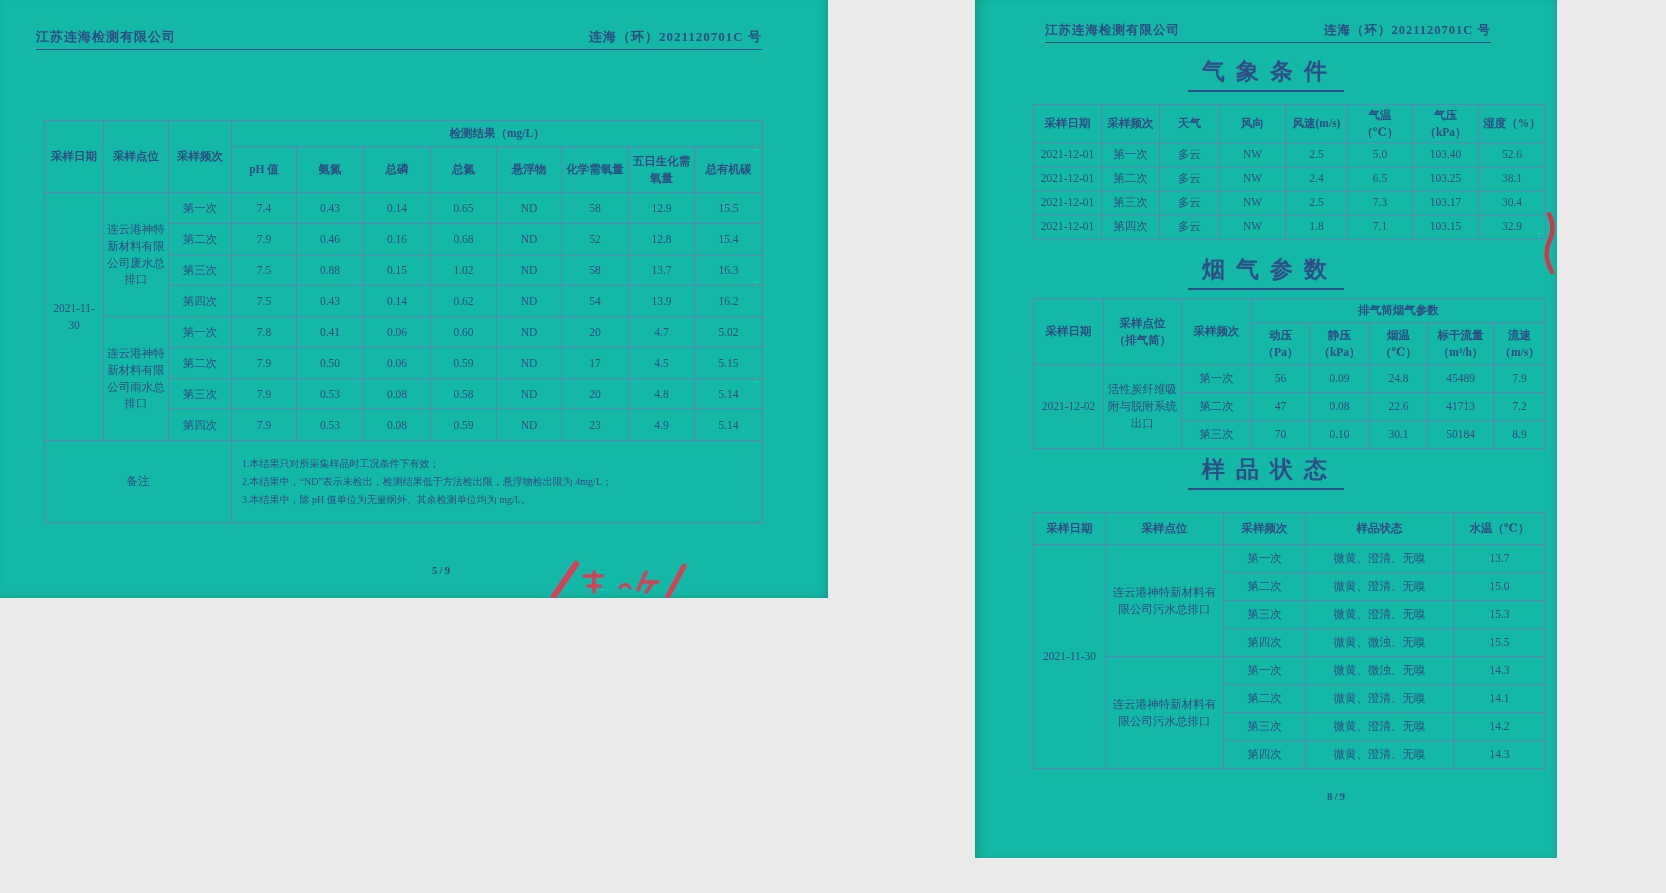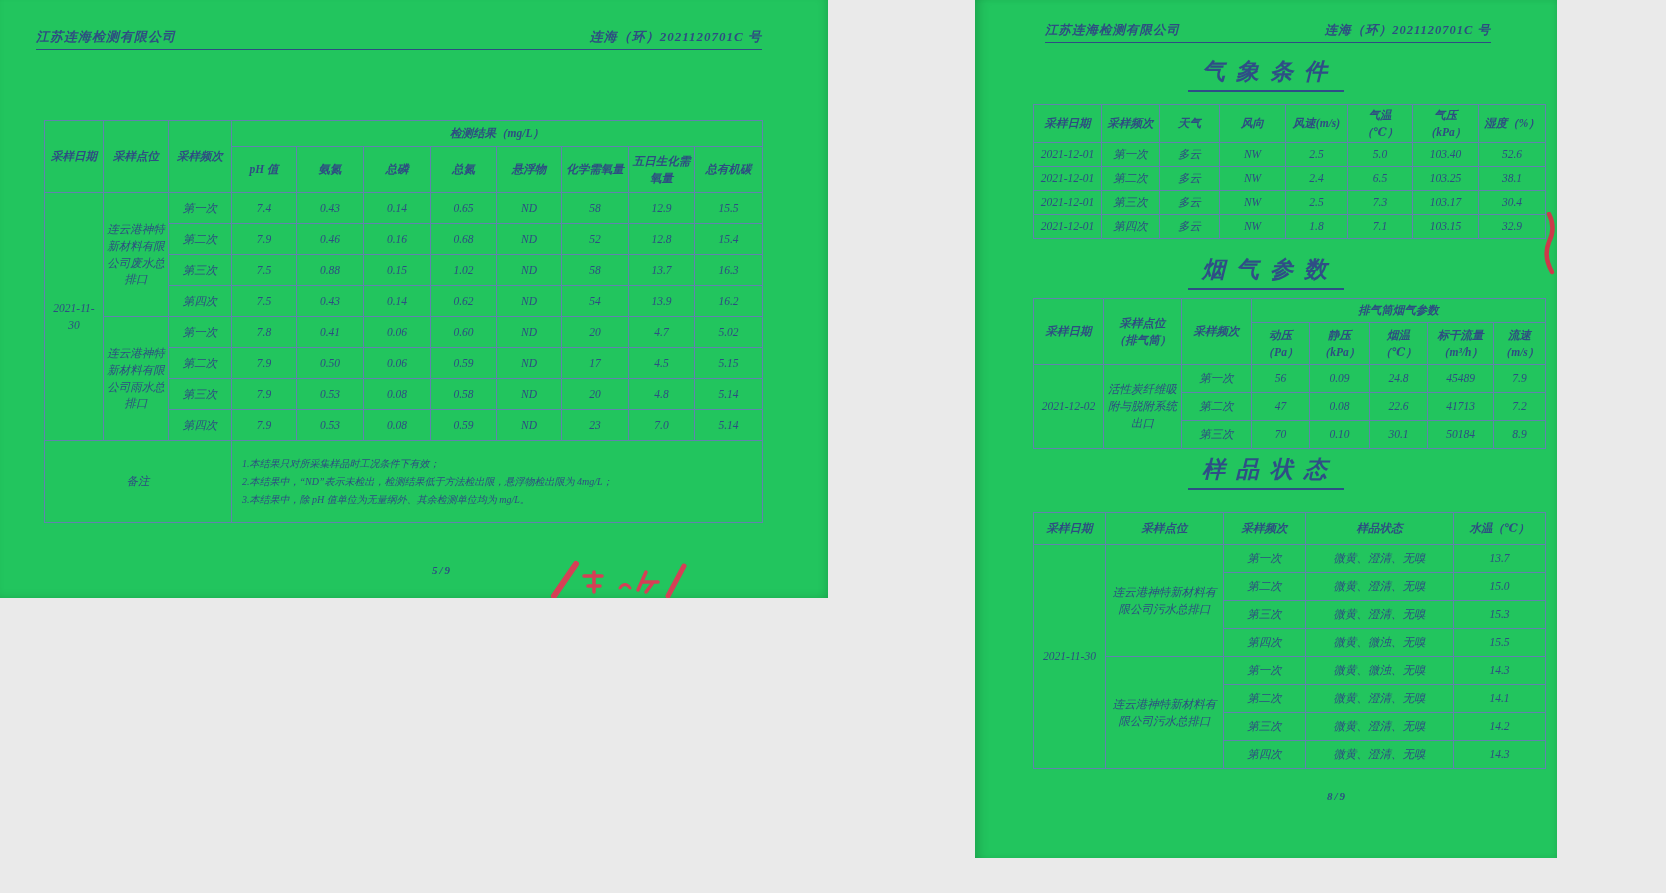--- a/index.html
+++ b/index.html
@@ -3,21 +3,21 @@
 <meta charset="utf-8">
 <style>
   html,body{margin:0;padding:0;}
   body{
     width:1666px;height:893px;position:relative;
     background:#eaeaea;
     font-family:"Liberation Serif","DejaVu Serif",serif;
     overflow:hidden;
   }
   .page{
-    position:absolute;background:#22c55e;color:#2e4d82;overflow:hidden;font-style:italic;
+    position:absolute;background:#14b8a6;color:#2e4d82;overflow:hidden;
   }
   #page-left{
     left:0;top:0;width:828px;height:598px;
     box-shadow:inset -8px 0 10px -6px rgba(0,0,0,0.12), inset 0 -5px 8px -4px rgba(0,0,0,0.10);
   }
   #page-right{
     left:975px;top:0;width:582px;height:858px;
     box-shadow:inset 9px 0 12px -6px rgba(0,0,0,0.18), inset -4px 0 6px -3px rgba(0,0,0,0.10);
   }
   .doc-header{
@@ -200,21 +200,21 @@
           <td>5.14</td>
         </tr>
         <tr>
           <td>第四次</td>
           <td>7.9</td>
           <td>0.53</td>
           <td>0.08</td>
           <td>0.59</td>
           <td>ND</td>
           <td>23</td>
-          <td>7.0</td>
+          <td>4.9</td>
           <td>5.14</td>
         </tr>
         <tr>
           <td colspan="3">备注</td>
           <td colspan="8" class="remarks">1.本结果只对所采集样品时工况条件下有效；
 2.本结果中，“ND”表示未检出，检测结果低于方法检出限，悬浮物检出限为 4mg/L；
 3.本结果中，除 pH 值单位为无量纲外、其余检测单位均为 mg/L。</td>
         </tr>
       </tbody>
     </table>

